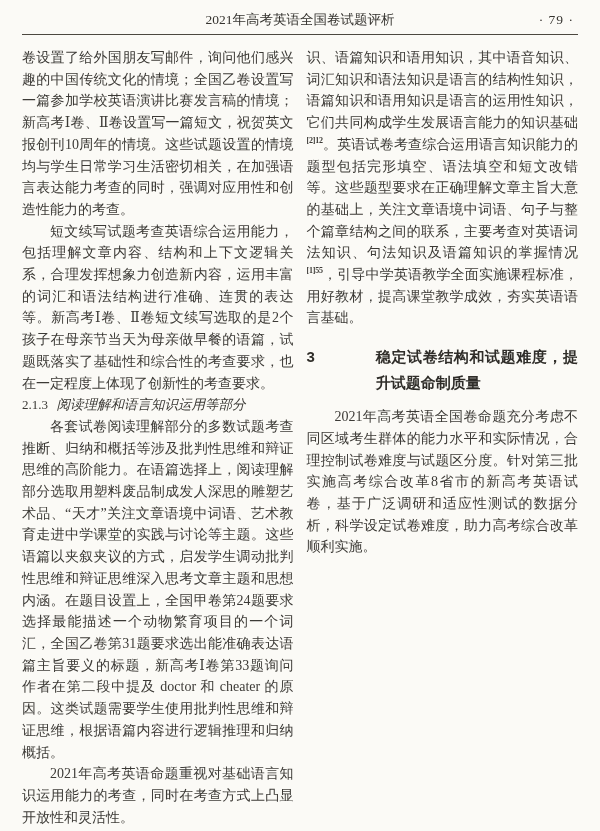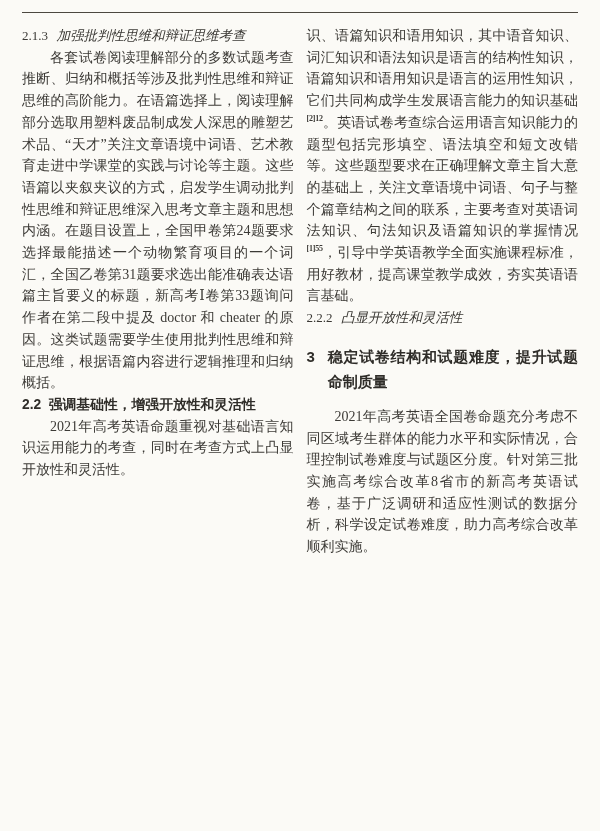--- a/index.html
+++ b/index.html
@@ -72,37 +72,41 @@
   .h1 {
     display: flex;
     margin: 15px 0 11px 0;
     font-size: 15px;
     line-height: 25.5px;
     font-weight: bold;
     font-family: "Liberation Sans", "DejaVu Sans", sans-serif;
     color: #2f2d29;
   }
   .h1 .num { flex: 0 0 auto; margin-right: 13px; }
-  .h1 .htext { flex: 1 1 auto; text-align: justify; }
+  .h1 .htext { flex: 1 1 auto; text-align: justify; margin-left: 48px; }
 </style>
 </head>
 <body>
 
 <div class="page">
+  <div class="running-header">
+    <span class="title">2021年高考英语全国卷试题评析</span>
+    <span class="page-num">· 79 ·</span>
+  </div>
   <div class="header-rule"></div>
   <div class="columns">
     <section class="col" id="col-left">
-        <div class="h-kai"><span class="num">2.1.3</span><span class="htext">加强批判性思维和辩证思维考查</span></div>
+        <p class="body">卷设置了给外国朋友写邮件，询问他们感兴趣的中国传统文化的情境；全国乙卷设置写一篇参加学校英语演讲比赛发言稿的情境；新高考Ⅰ卷、Ⅱ卷设置写一篇短文，祝贺英文报创刊10周年的情境。这些试题设置的情境均与学生日常学习生活密切相关，在加强语言表达能力考查的同时，强调对应用性和创造性能力的考查。</p>
+        <p class="body indent">短文续写试题考查英语综合运用能力，包括理解文章内容、结构和上下文逻辑关系，合理发挥想象力创造新内容，运用丰富的词汇和语法结构进行准确、连贯的表达等。新高考Ⅰ卷、Ⅱ卷短文续写选取的是2个孩子在母亲节当天为母亲做早餐的语篇，试题既落实了基础性和综合性的考查要求，也在一定程度上体现了创新性的考查要求。</p>
+        <div class="h-kai"><span class="num">2.1.3</span><span class="htext">阅读理解和语言知识运用等部分</span></div>
         <p class="body indent">各套试卷阅读理解部分的多数试题考查推断、归纳和概括等涉及批判性思维和辩证思维的高阶能力。在语篇选择上，阅读理解部分选取用塑料废品制成发人深思的雕塑艺术品、“天才”关注文章语境中词语、艺术教育走进中学课堂的实践与讨论等主题。这些语篇以夹叙夹议的方式，启发学生调动批判性思维和辩证思维深入思考文章主题和思想内涵。在题目设置上，全国甲卷第24题要求选择最能描述一个动物繁育项目的一个词汇，全国乙卷第31题要求选出能准确表达语篇主旨要义的标题，新高考Ⅰ卷第33题询问作者在第二段中提及 doctor 和 cheater 的原因。这类试题需要学生使用批判性思维和辩证思维，根据语篇内容进行逻辑推理和归纳概括。</p>
-        <div class="h-bold"><span class="num">2.2</span><span class="htext">强调基础性，增强开放性和灵活性</span></div>
         <p class="body indent">2021年高考英语命题重视对基础语言知识运用能力的考查，同时在考查方式上凸显开放性和灵活性。</p>
       </section>
     <section class="col" id="col-right">
         <p class="body"><span>识、语篇知识和语用知识，其中语音知识、词汇知识和语法知识是语言的结构性知识，语篇知识和语用知识是语言的运用性知识，它们共同构成学生发展语言能力的知识基础</span><sup class="cite">[2]12</sup><span>。英语试卷考查综合运用语言知识能力的题型包括完形填空、语法填空和短文改错等。这些题型要求在正确理解文章主旨大意的基础上，关注文章语境中词语、句子与整个篇章结构之间的联系，主要考查对英语词法知识、句法知识及语篇知识的掌握情况</span><sup class="cite">[1]55</sup><span>，引导中学英语教学全面实施课程标准，用好教材，提高课堂教学成效，夯实英语语言基础。</span></p>
-        <div class="h-kai"><span class="num">2.2.2</span><span class="htext">凸显开放性和灵活性</span></div>
         <div class="h1">
           <span class="num">3</span>
           <span class="htext">稳定试卷结构和试题难度，提升试题命制质量</span>
         </div>
         <p class="body indent">2021年高考英语全国卷命题充分考虑不同区域考生群体的能力水平和实际情况，合理控制试卷难度与试题区分度。针对第三批实施高考综合改革8省市的新高考英语试卷，基于广泛调研和适应性测试的数据分析，科学设定试卷难度，助力高考综合改革顺利实施。</p>
       </section>
   </div>
 </div>
 
 </body></html>

